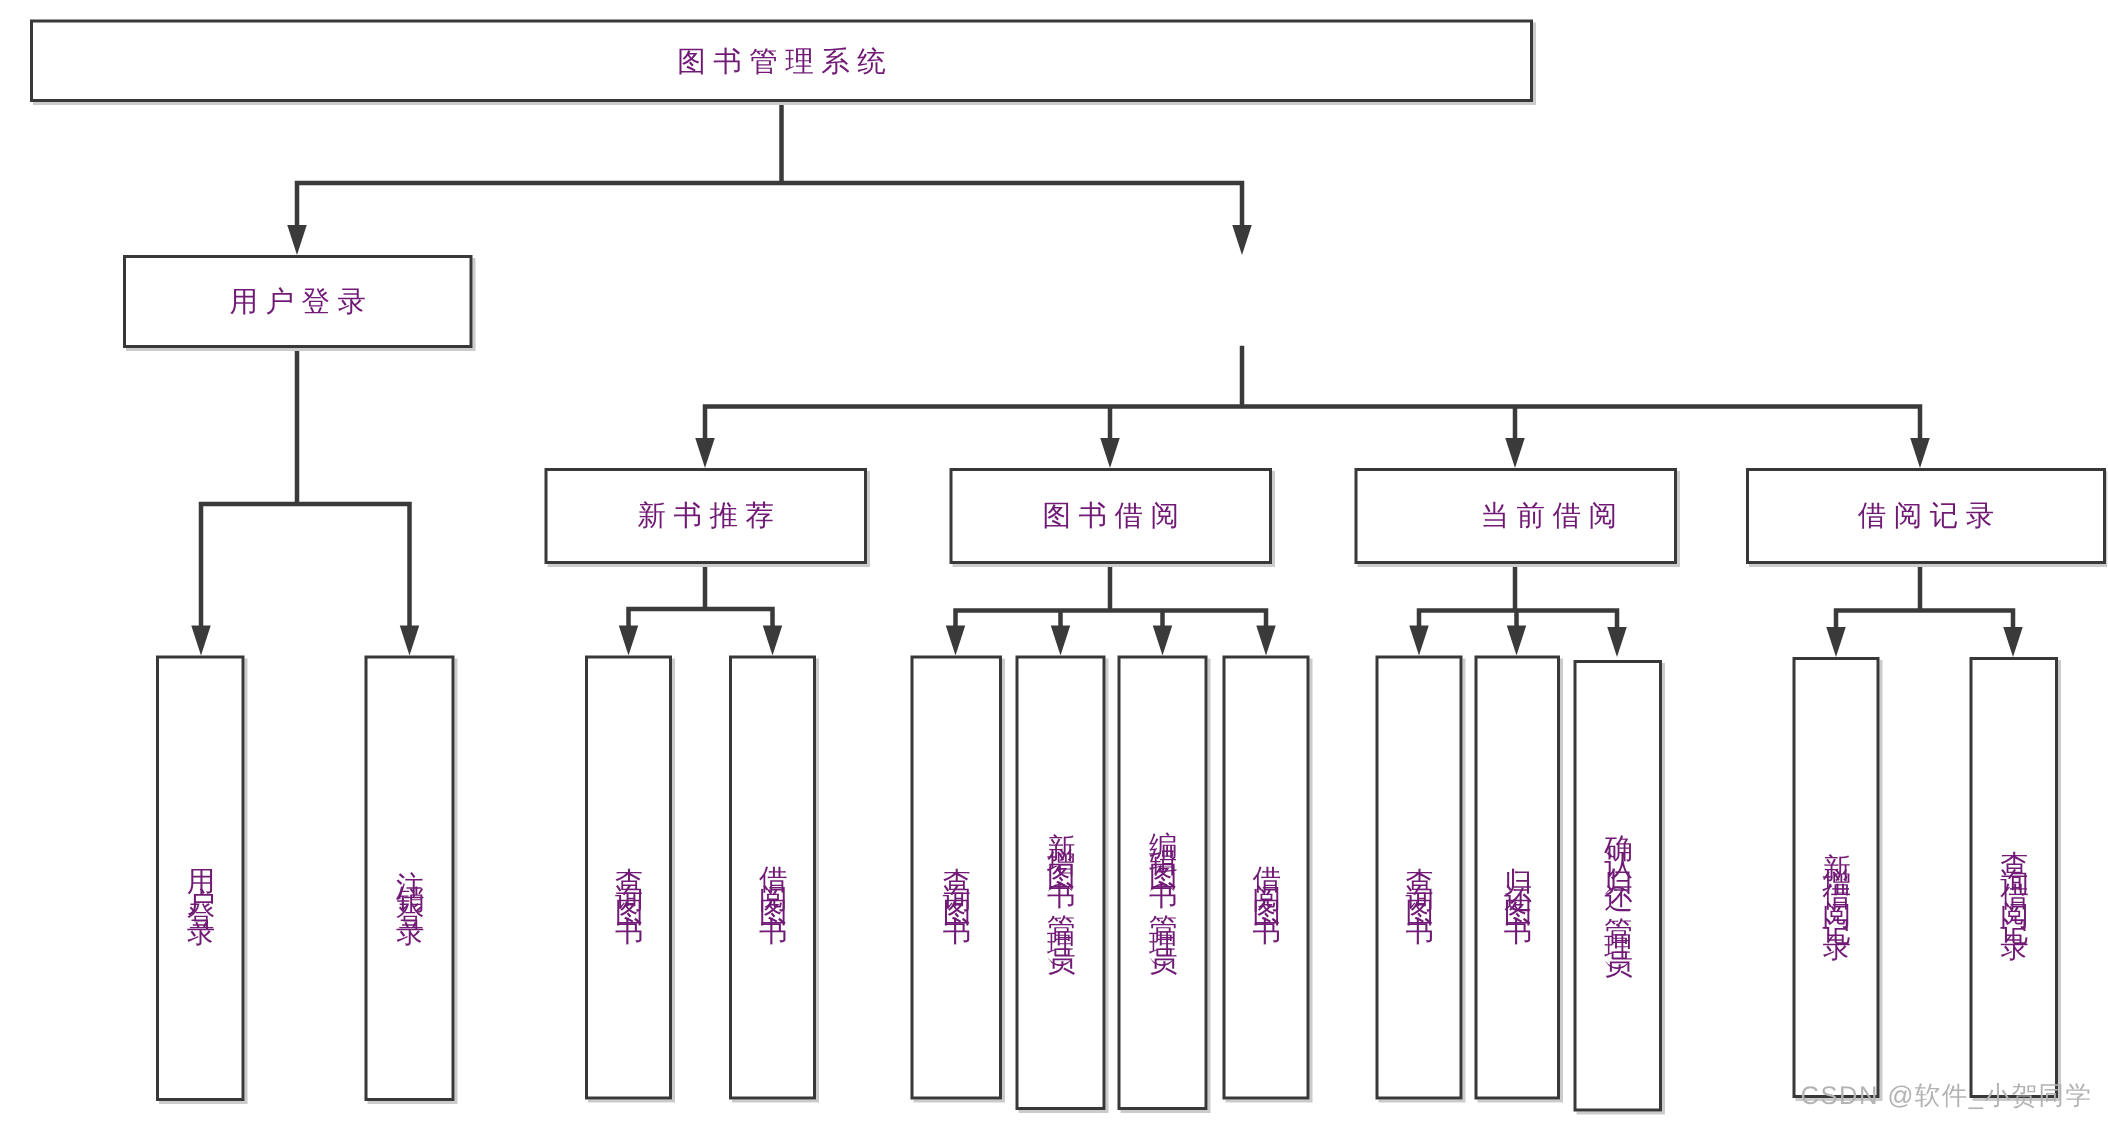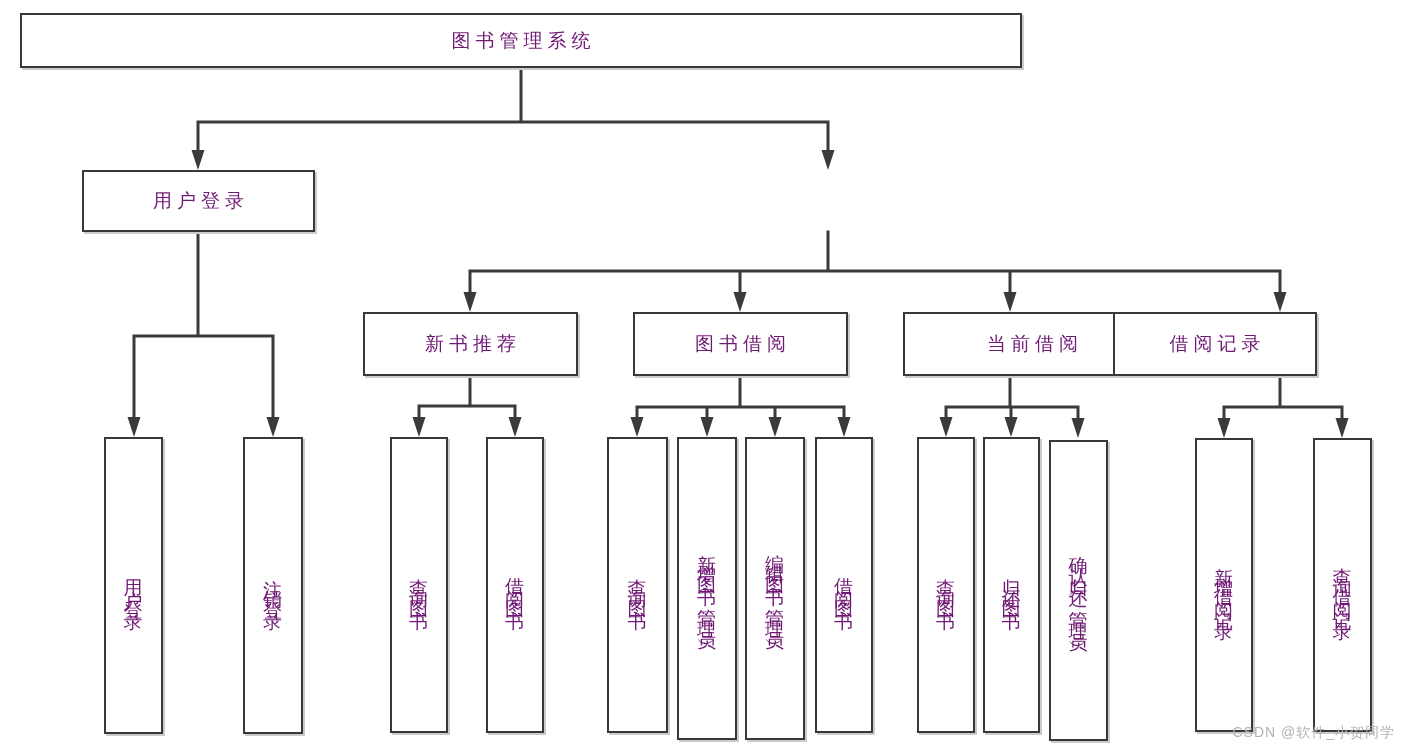--- a/index.html
+++ b/index.html
@@ -38,21 +38,21 @@
   .node.v {
     writing-mode: vertical-rl;
     text-orientation: mixed;
     letter-spacing: 11px;
     line-height: 1;
   }
   .watermark {
     position: absolute;
     right: 10px;
     bottom: 5px;
-    font-size: 14px;
+    font-size: 17px;
     color: #b3b3b3;
     letter-spacing: 1px;
     white-space: nowrap;
   }
 </style>
 </head>
 <body>
 
 <div class="stage">
 
@@ -96,21 +96,21 @@
     </g>
   </svg>
 
   <div class="node h" style="left:20px;top:13px;width:1002px;height:55px;">图书管理系统</div>
 
   <div class="node h" style="left:82px;top:170px;width:233px;height:62px;">用户登录</div>
 
   <div class="node h" style="left:633px;top:312px;width:215px;height:64px;">图书借阅</div>
   <div class="node h" style="left:363px;top:312px;width:215px;height:64px;">新书推荐</div>
   <div class="node h" style="left:903px;top:312px;width:215px;height:64px;padding-left:44px;">当前借阅</div>
-  <div class="node h" style="left:1113px;top:312px;width:204px;height:64px;text-align:right;">借阅记录</div>
+  <div class="node h" style="left:1164px;top:312px;width:240px;height:64px;text-align:right;">借阅记录</div>
 
   <div class="node v" style="left:104px;top:437px;width:59px;height:297px;">用户登录</div>
   <div class="node v" style="left:243px;top:437px;width:60px;height:297px;">注销登录</div>
 
   <div class="node v" style="left:390px;top:437px;width:58px;height:296px;">查询图书</div>
   <div class="node v" style="left:486px;top:437px;width:58px;height:296px;">借阅图书</div>
 
   <div class="node v" style="left:607px;top:437px;width:61px;height:296px;">查询图书</div>
   <div class="node v" style="left:677px;top:437px;width:60px;height:303px;">新增图书（管理员）</div>
   <div class="node v" style="left:745px;top:437px;width:60px;height:303px;">编辑图书（管理员）</div>

